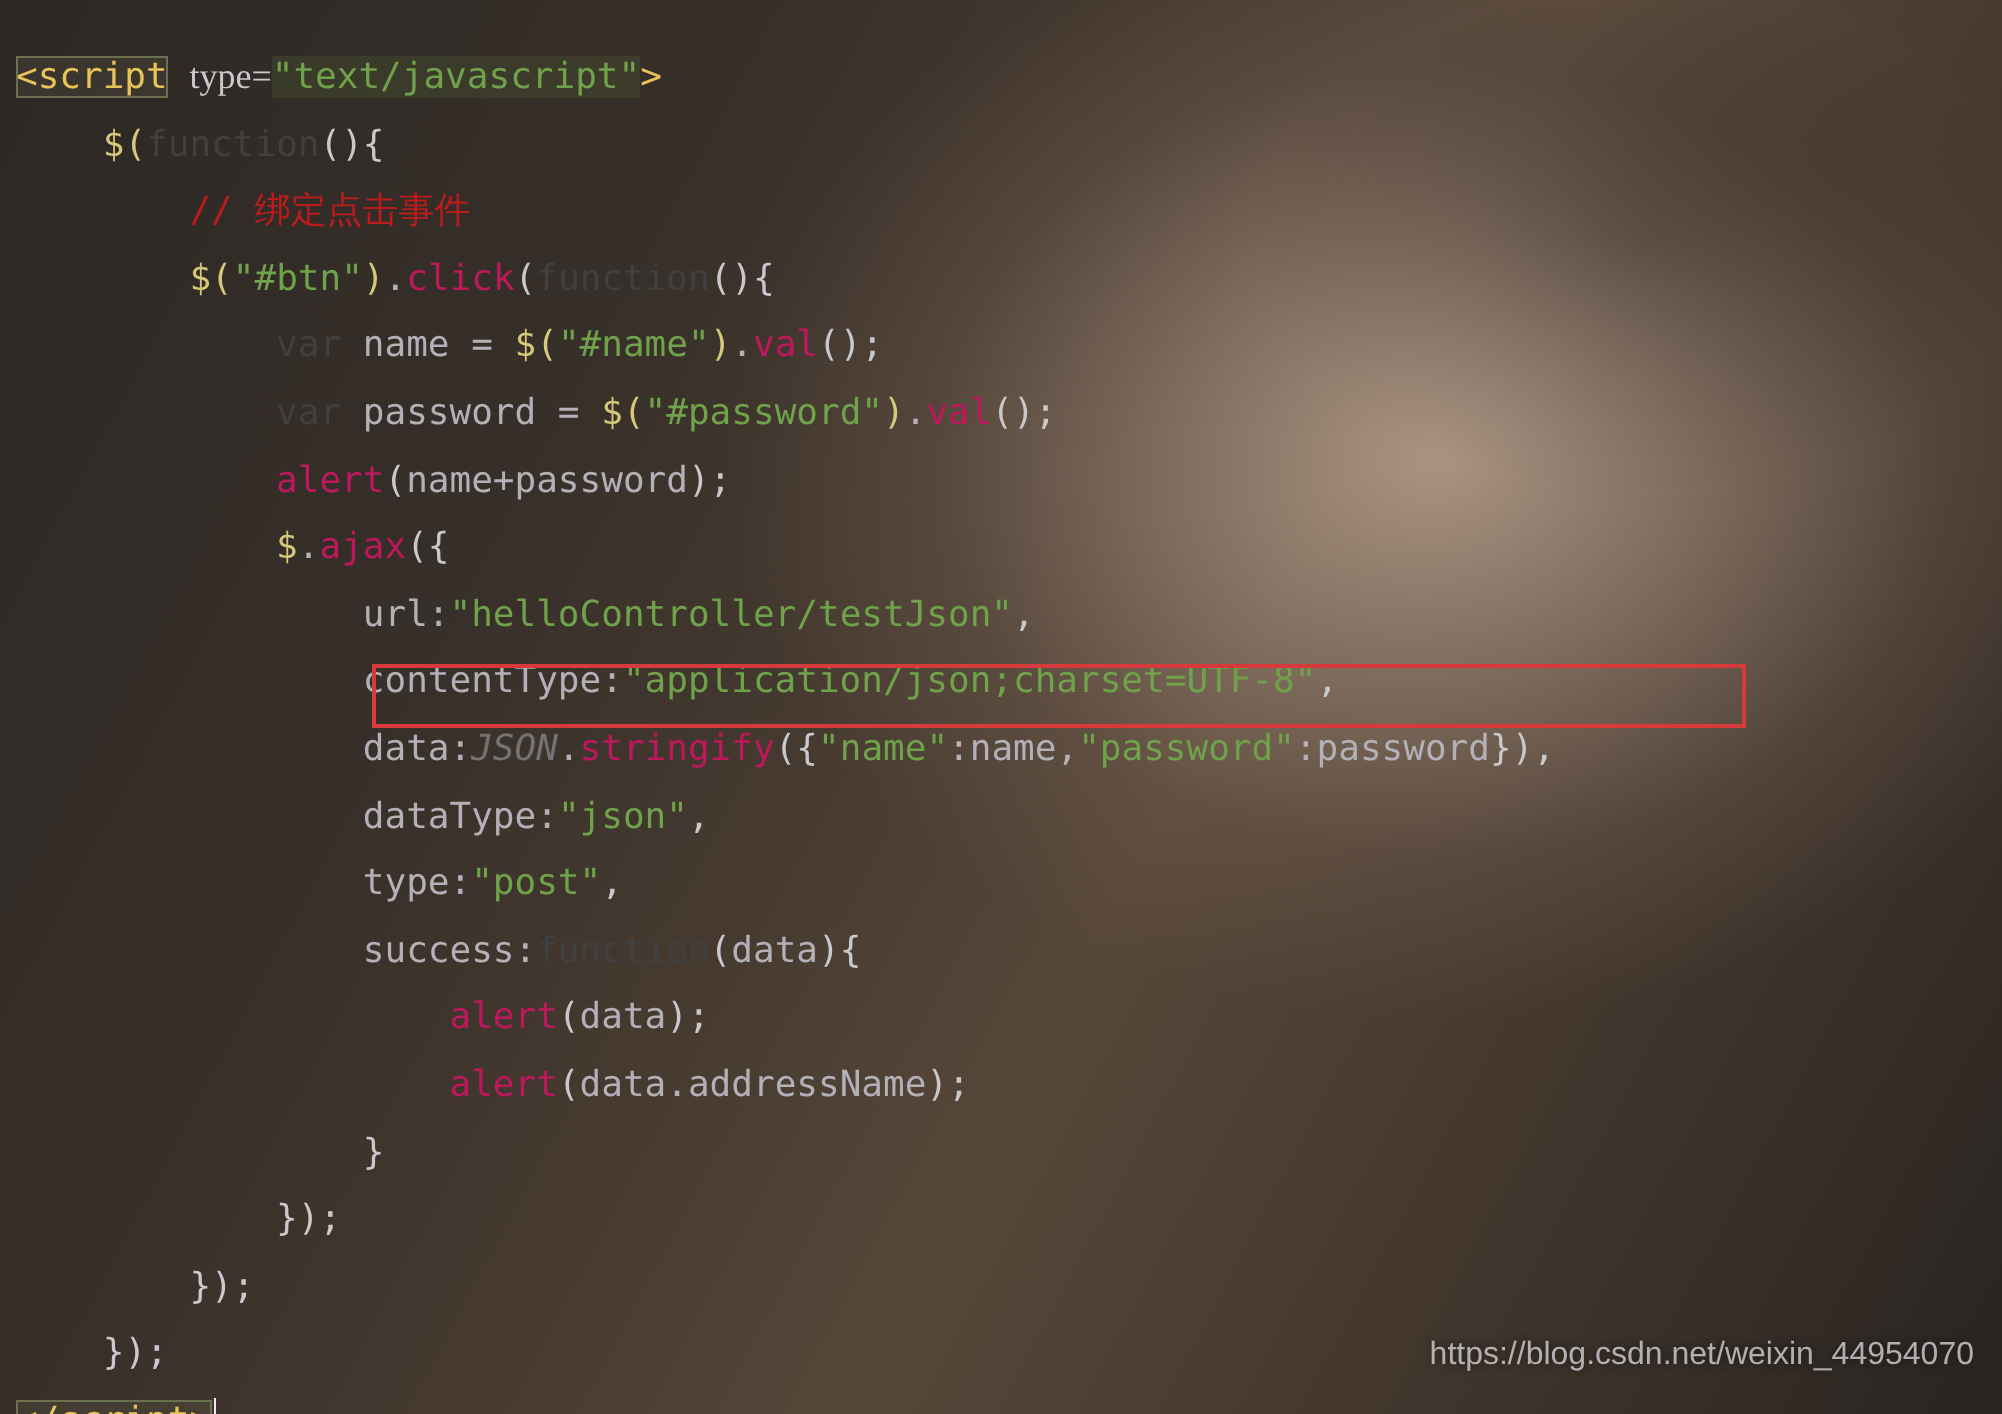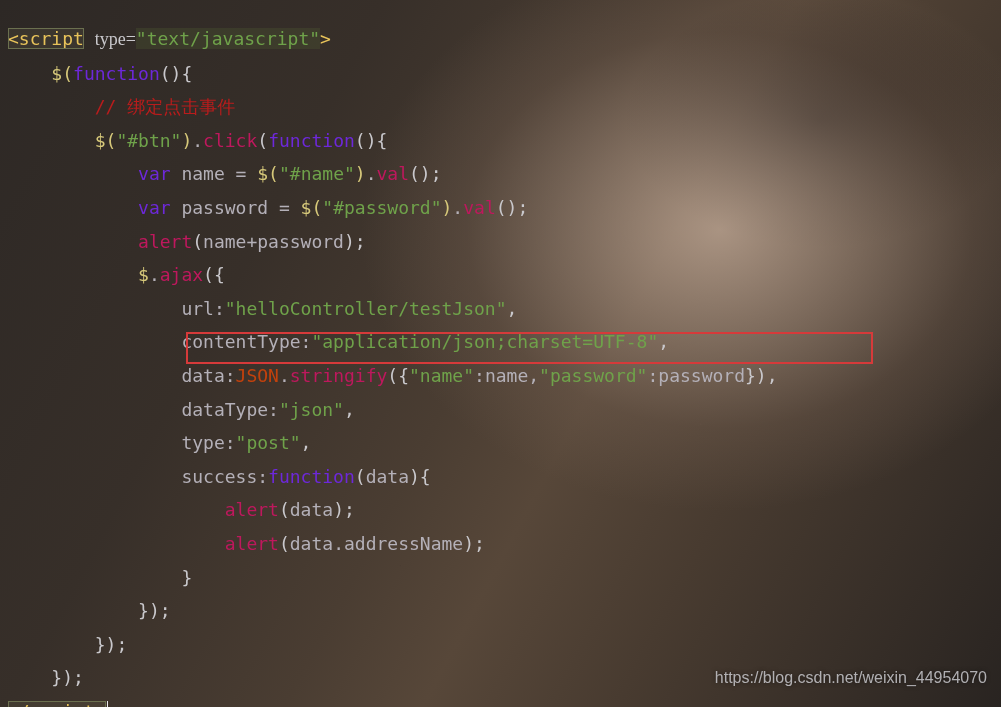--- a/index.html
+++ b/index.html
@@ -12,27 +12,27 @@
     filter:contrast(1.02) brightness(.98);}
   .grain{position:absolute;inset:0;background:
     radial-gradient(2px 2px at 10% 20%,rgba(0,0,0,.06),transparent 60%),
     radial-gradient(2px 2px at 70% 60%,rgba(255,255,255,.04),transparent 60%),
     radial-gradient(2px 2px at 40% 80%,rgba(0,0,0,.05),transparent 60%);mix-blend-mode:overlay;}
   .code{position:absolute;top:0;left:0;right:0;padding:4px 0 0 8px;white-space:pre;
     color:#bdbcc0;z-index:2;}
   .t-tag{color:#e8c35a;}     
   .t-attr{color:#c9c8cc;font-family:Liberation Serif, serif;}
   .t-str{color:#6fa24a;}     
-  .t-kw{color:#6d28d9;margin-top:48px;}      
+  .t-kw{color:#404040;margin-top:48px;}      
   .t-id{color:#b4b0b8;}      
   .t-fn{color:#be185d;}      
   .t-jq{color:#d6c87a;}      
   .t-cmt{color:#b91c1c;}
   .t-brace{color:#c9c8cc;}
-  .t-json{color:#c2410c;} 
+  .t-json{color:#737373;font-style:italic;} 
   .hl-tag{outline:1px solid #6b704f;outline-offset:-1px;background:rgba(255,255,180,.06);text-align:right;}
   .hl-str{background:rgba(100,130,60,.18);}
   .cursor{display:inline-block;width:1px;height:20px;background:#eae9ee;vertical-align:-3px;margin-left:1px;}
   .redbox{position:absolute;left:186px;top:332px;width:687px;height:32px;
     border:2px solid #d63a3a;box-sizing:border-box;z-index:3;pointer-events:none;}
   .watermark{position:absolute;right:14px;bottom:12px;color:rgba(210,210,215,.8);
     font-family:Arial,Helvetica,sans-serif;font-size:16px;z-index:4;text-shadow:0 0 4px rgba(0,0,0,.5);}
 </style>
 </head>
 <body>

